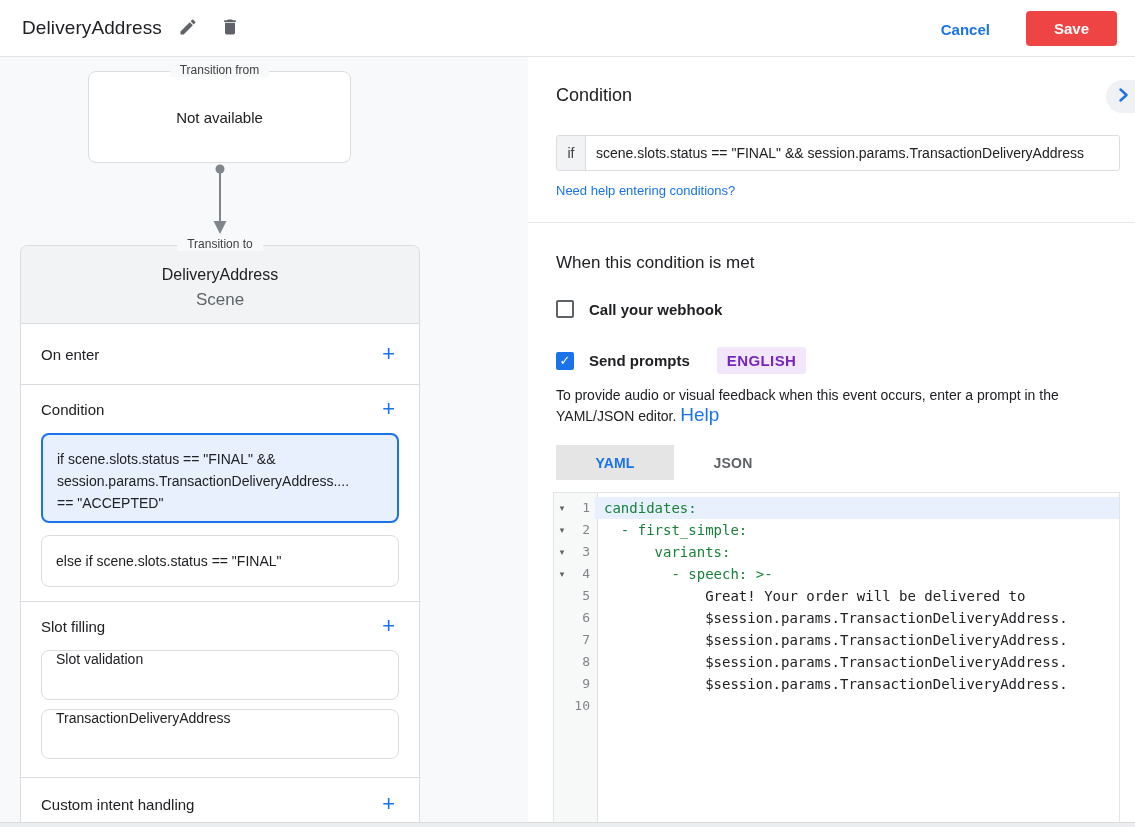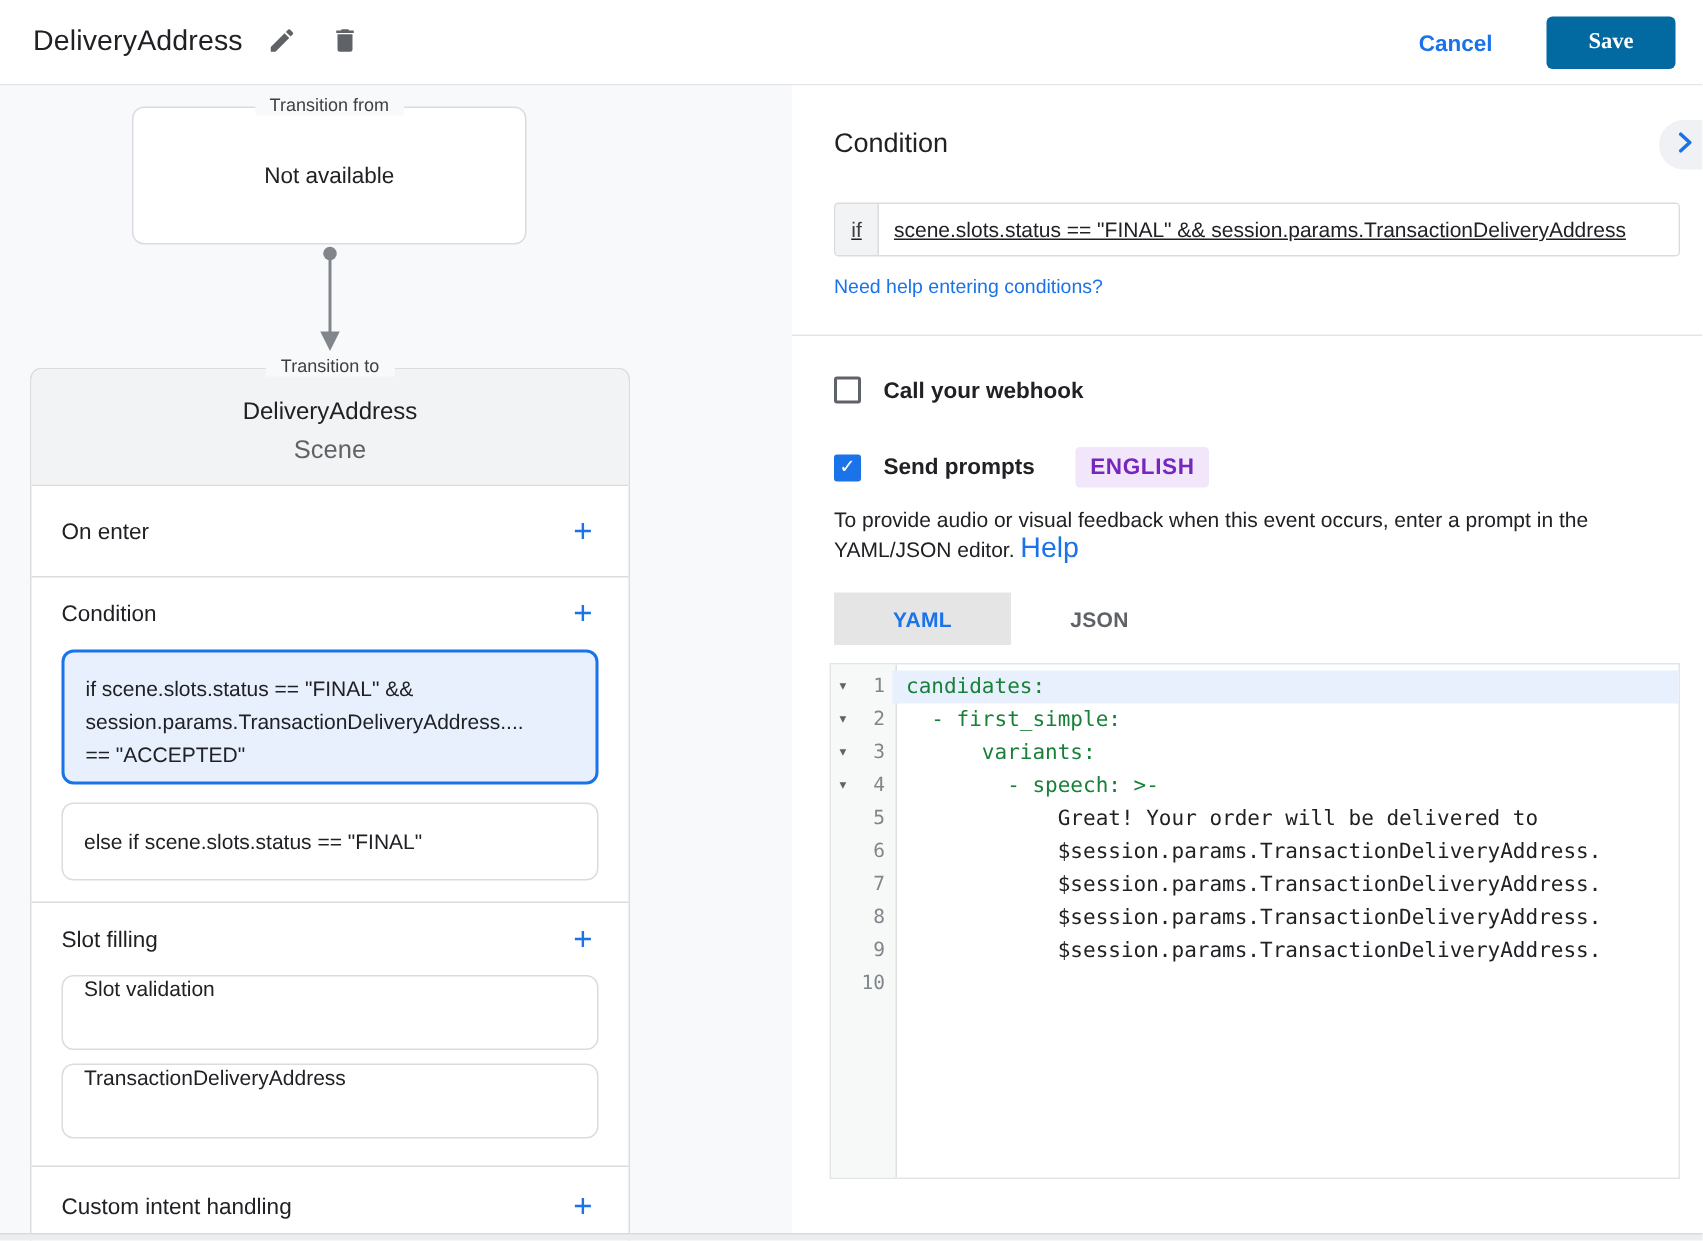--- a/index.html
+++ b/index.html
@@ -9,22 +9,22 @@
   
   .topbar { height:57px; background:#fff; border-bottom:1px solid #e3e5e8;
     display:flex; align-items:center; justify-content:space-between; padding:0 16px 0 22px; }
   .topbar-left { display:flex; align-items:center; gap:10px; }
   .page-title { font-size:19px; font-weight:400; color:#202124; letter-spacing:0.1px; }
   .icon-btn { background:none; border:none; width:32px; height:32px; display:flex;
     align-items:center; justify-content:center; cursor:pointer; border-radius:50%; }
   .topbar-right { display:flex; align-items:flex-end; gap:26px; padding-right:2px; }
   .btn-text { background:none; border:none; color:#1a73e8; font-size:15px; font-weight:700;
     font-family:"Liberation Sans", sans-serif; cursor:pointer; padding:8px 10px; }
-  .btn-primary { background:#0369a1; border:none; color:#fff; font-size:15px; font-weight:700;
-    font-family:Liberation Serif, serif; cursor:pointer; padding:9px 28px; border-radius:4px; }
+  .btn-primary { background:#ef4444; border:none; color:#fff; font-size:15px; font-weight:700;
+    font-family:Liberation Sans, sans-serif; cursor:pointer; padding:9px 28px; border-radius:4px; }
 
   
   .main { display:flex; height:770px; }
 
   
   .left-panel { width:528px; background:#f8f9fa; flex:none; position:relative; }
   .legend { position:absolute; top:-9px; left:50%; transform:translateX(-50%);
     background:#f8f9fa; padding:0 10px; font-size:12px; color:#404040; white-space:nowrap; }
   .tfrom-box { position:relative; margin:14px 0 0 88px; width:263px; height:92px;
     background:#fff; border:1px solid #dadce0; border-radius:8px;
@@ -63,21 +63,21 @@
 
   
   .right-panel { flex:1; background:#fff; position:relative; padding:28px 15px 0 28px; }
   .cond-head-row { position:relative; height:25px; }
   .h2 { font-size:18px; font-weight:400; color:#202124; }
   .expand-btn { position:absolute; right:-15px; top:-5px; width:29px; height:33px;
     background:#eff1f4; border:none; border-radius:17px 0 0 17px; cursor:pointer;
     display:flex; align-items:center; justify-content:center; padding-left:6px; }
 
   .if-row { margin-top:25px; height:36px; width:564px; display:flex;
-    border:1px solid #dadce0; border-radius:3px; overflow:hidden;text-decoration:underline; }
+    border:1px solid #dadce0; border-radius:3px; overflow:hidden; }
   .if-prefix { width:29px; flex:none; background:#f1f3f4; border-right:1px solid #dadce0;
     display:flex; align-items:center; justify-content:center; font-size:14px; color:#3c4043; }
   .if-input { flex:1; border:none; outline:none; padding:0 10px; font-size:14px;
     color:#202124; font-family:"Liberation Sans", sans-serif; }
   .link { color:#1a73e8; font-size:13px; text-decoration:none; display:inline-block; }
   .help-link { margin-top:12px; }
   .divider { margin:23px 0 0 -28px; width:calc(100% + 43px); border-top:1px solid #e3e5e8; }
 
   .h3 { margin-top:30px; font-size:17px; font-weight:400; color:#202124; }
   .cb-row { display:flex; align-items:center; gap:15px; }
@@ -228,20 +228,21 @@
 
     <div class="if-row">
       <span class="if-prefix">if</span>
       <input class="if-input" type="text" value="scene.slots.status == &quot;FINAL&quot; &amp;&amp; session.params.TransactionDeliveryAddress" style="">
     </div>
 
     <a href="#" class="link help-link">Need help entering conditions?</a>
 
     <div class="divider"></div>
 
+    <div class="h3">When this condition is met</div>
 
     <div class="cb-row webhook">
       <span class="cb unchecked"></span>
       <span class="cb-label">Call your webhook</span>
     </div>
 
     <div class="cb-row prompts">
       <span class="cb checked">
         <span>✓</span>
       </span>

